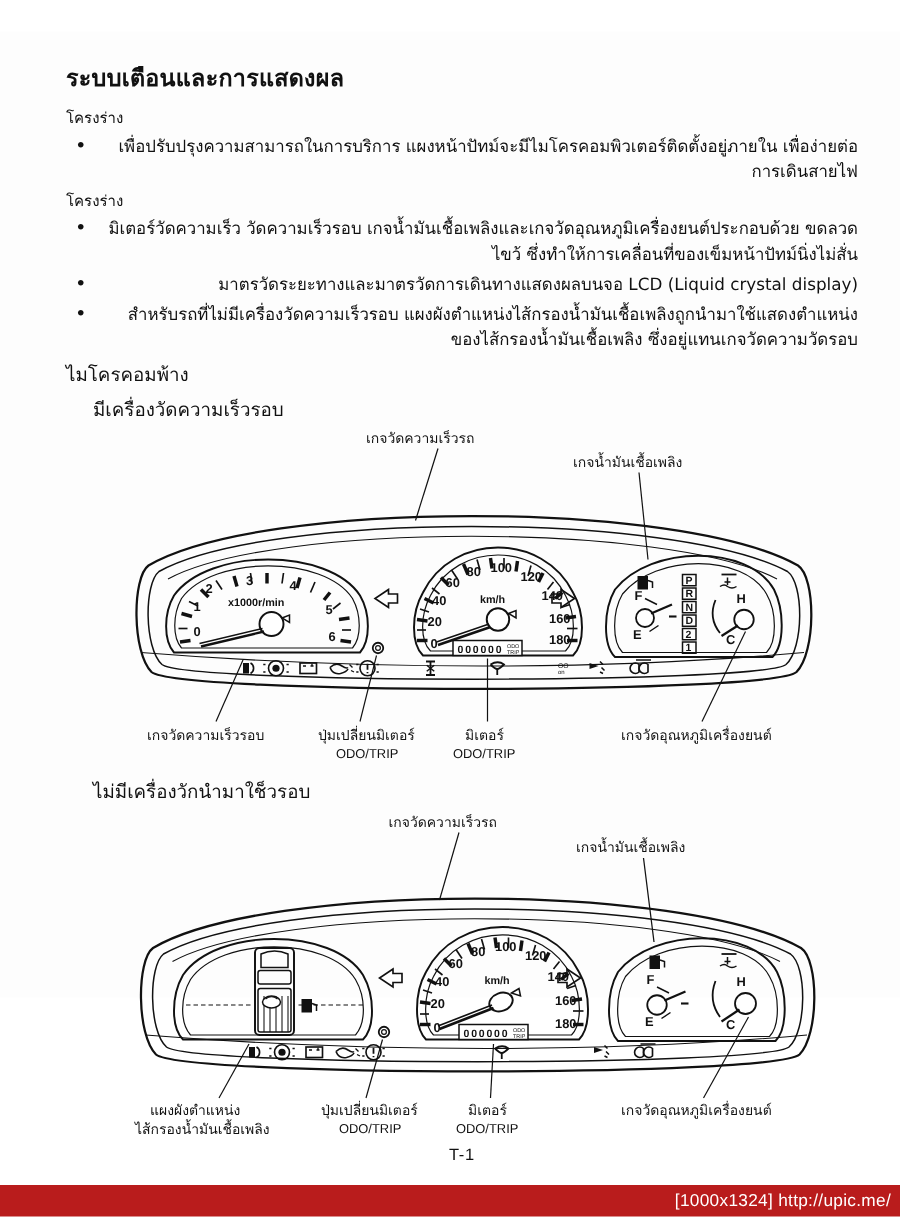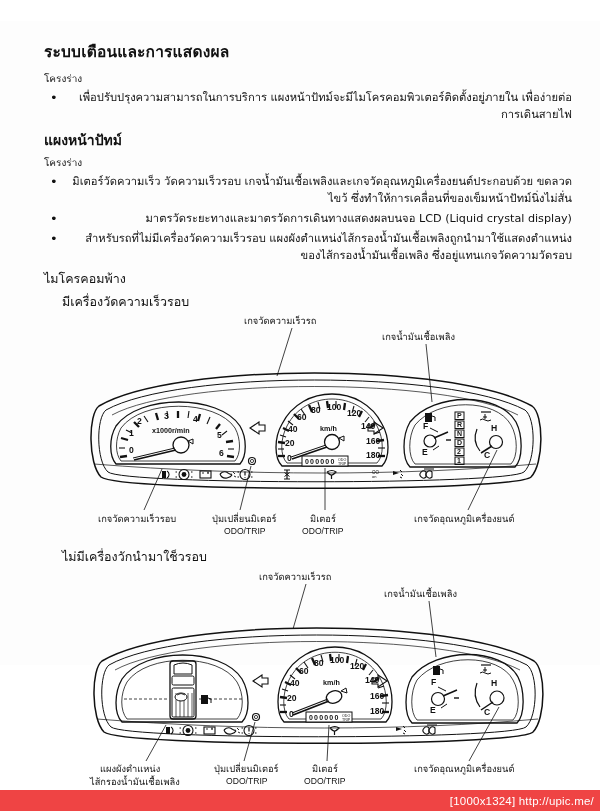--- a/index.html
+++ b/index.html
@@ -32,21 +32,21 @@
   }
   .figcap { font-size:12.5px; margin:5px 0 0 0; }
   .figsub { font-size:12.5px; margin:3px 0 0 18px; }
   .dwrap { position:relative; margin-top:2px; }
   svg { display:block; }
   .lbl { font-size:9.3px; fill:#111; font-family:"DejaVu Sans","Liberation Sans",sans-serif; }
   .lbl-en { font-size:8.6px; fill:#111; font-family:"Liberation Sans",sans-serif; }
   .pagenum { text-align:center; font-size:11px; font-family:"Liberation Sans",sans-serif; margin-top:2px; letter-spacing:.5px;}
   .footerbar {
     position:absolute; left:0; bottom:0; width:600px; height:21px;
-    background:#ef4444; color:#fff;
+    background:#b91c1c; color:#fff;
     font-family:"Liberation Sans",sans-serif; font-size:11.5px;
     display:flex; align-items:center; justify-content:flex-end;
     padding-right:6px; letter-spacing:.2px;
   }
   .tickline { stroke:#111; stroke-width:1.1; }
   .thick { stroke:#111; stroke-width:2.3; stroke-linecap:butt; }
   .body-s { stroke:#111; fill:none; }
   .lead { stroke:#111; stroke-width:.8; fill:none; }
   .numtxt { font-size:8.6px; font-family:"Liberation Sans",sans-serif; fill:#111; font-weight:700;}
   .numsm { font-size:7px; font-family:"Liberation Sans",sans-serif; fill:#111; font-weight:700;}
@@ -56,21 +56,20 @@
 <body>
 
 <div class="page">
 
   <h1 class="h1">ระบบเตือนและการแสดงผล</h1>
   <div class="sub">โครงร่าง</div>
   <ul class="bullets">
     <li>เพื่อปรับปรุงความสามารถในการบริการ แผงหน้าปัทม์จะมีไมโครคอมพิวเตอร์ติดตั้งอยู่ภายใน เพื่อง่ายต่อการเดินสายไฟ</li>
   </ul>
 
-  <h2 class="h2">แผงหน้าปัทม์</h2>
   <div class="sub">โครงร่าง</div>
   <ul class="bullets">
     <li>มิเตอร์วัดความเร็ว วัดความเร็วรอบ เกจน้ำมันเชื้อเพลิงและเกจวัดอุณหภูมิเครื่องยนต์ประกอบด้วย ขดลวดไขว้ ซึ่งทำให้การเคลื่อนที่ของเข็มหน้าปัทม์นิ่งไม่สั่น</li>
     <li>มาตรวัดระยะทางและมาตรวัดการเดินทางแสดงผลบนจอ LCD (Liquid crystal display)</li>
     <li>สำหรับรถที่ไม่มีเครื่องวัดความเร็วรอบ แผงผังตำแหน่งไส้กรองน้ำมันเชื้อเพลิงถูกนำมาใช้แสดงตำแหน่งของไส้กรองน้ำมันเชื้อเพลิง ซึ่งอยู่แทนเกจวัดความวัดรอบ</li>
   </ul>
 
   <div class="figcap">ไมโครคอมพ้าง</div>
   <div class="figsub">มีเครื่องวัดความเร็วรอบ</div>
 

